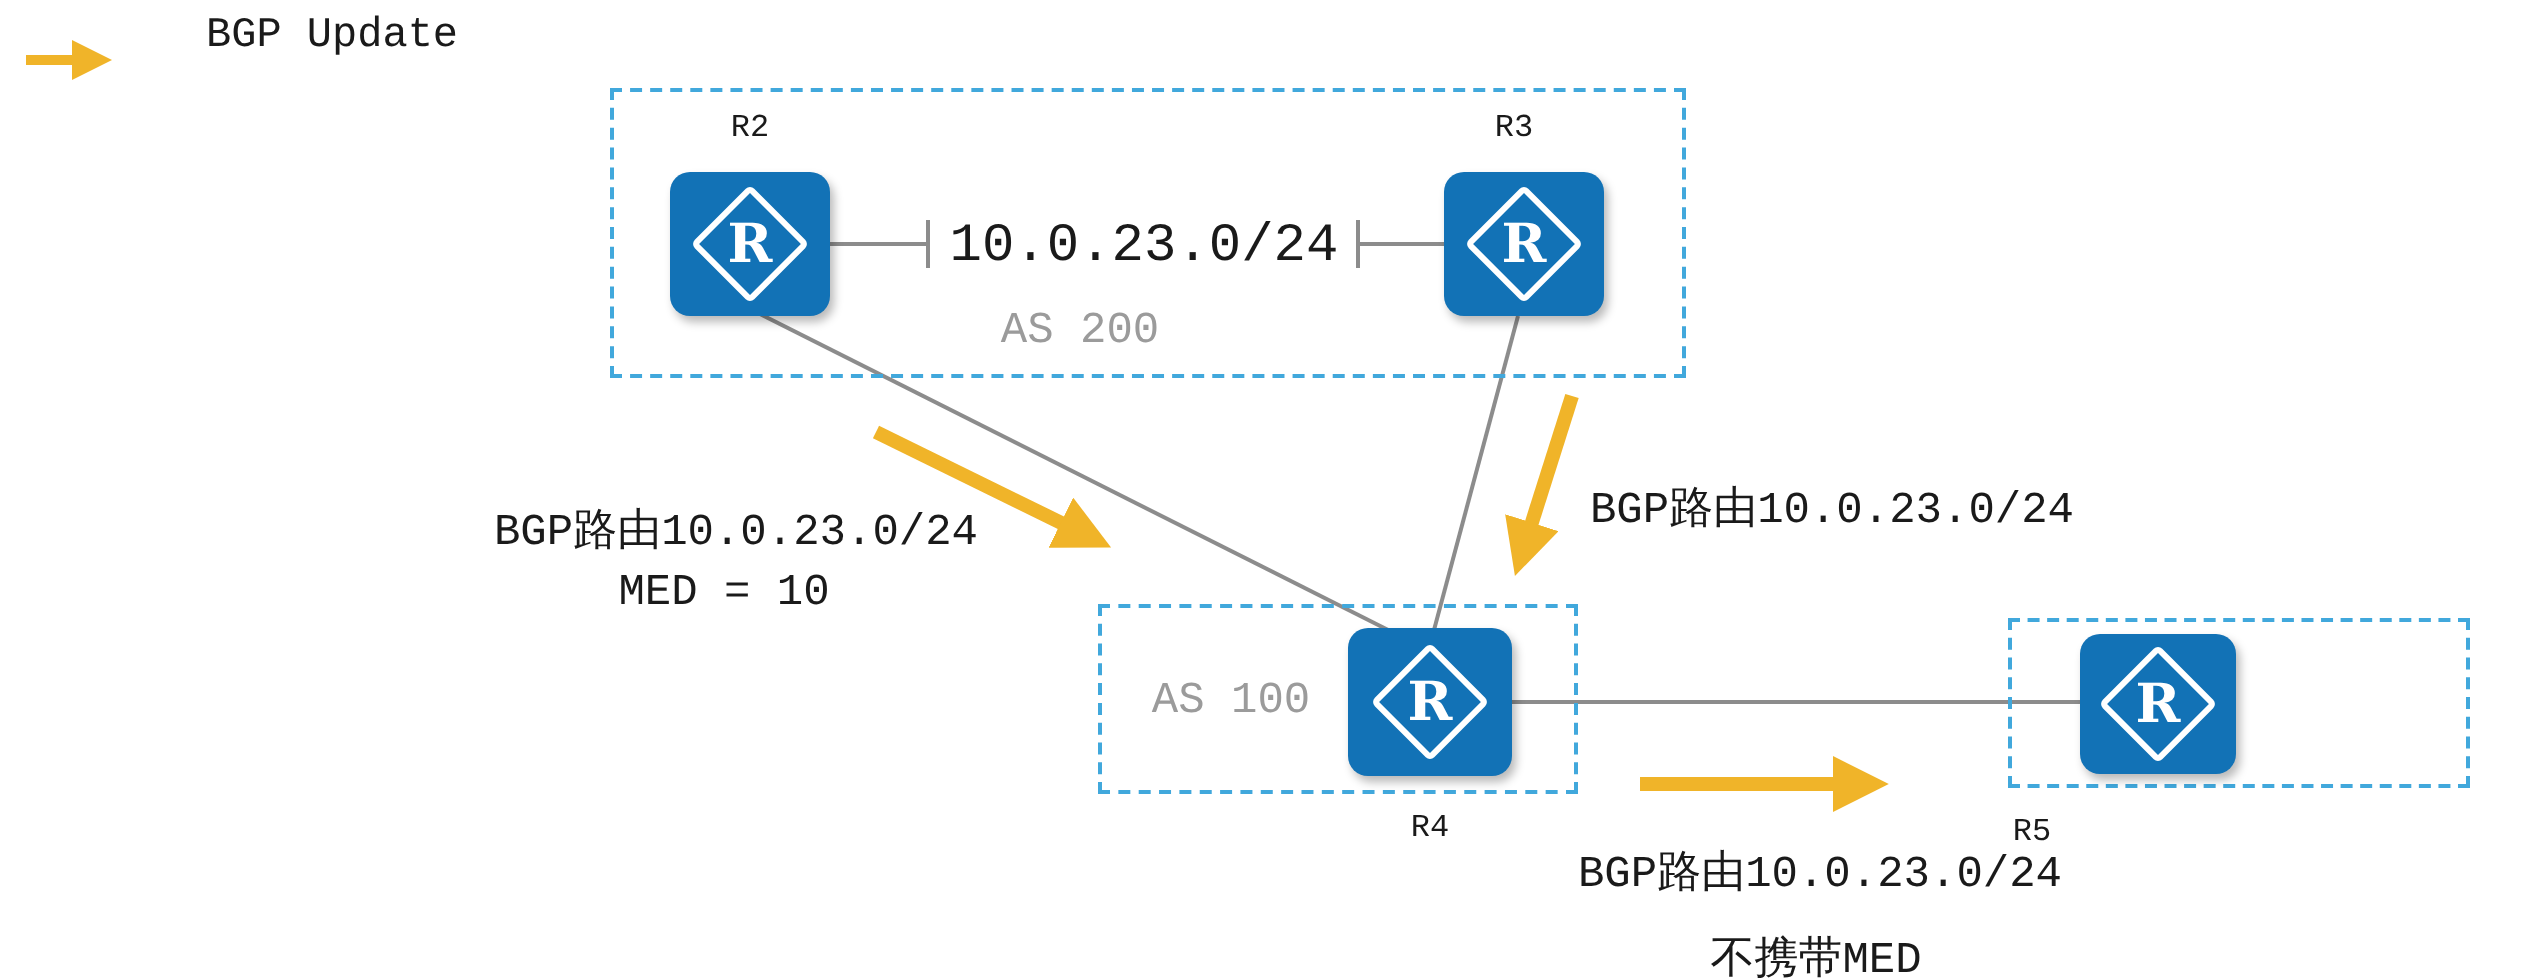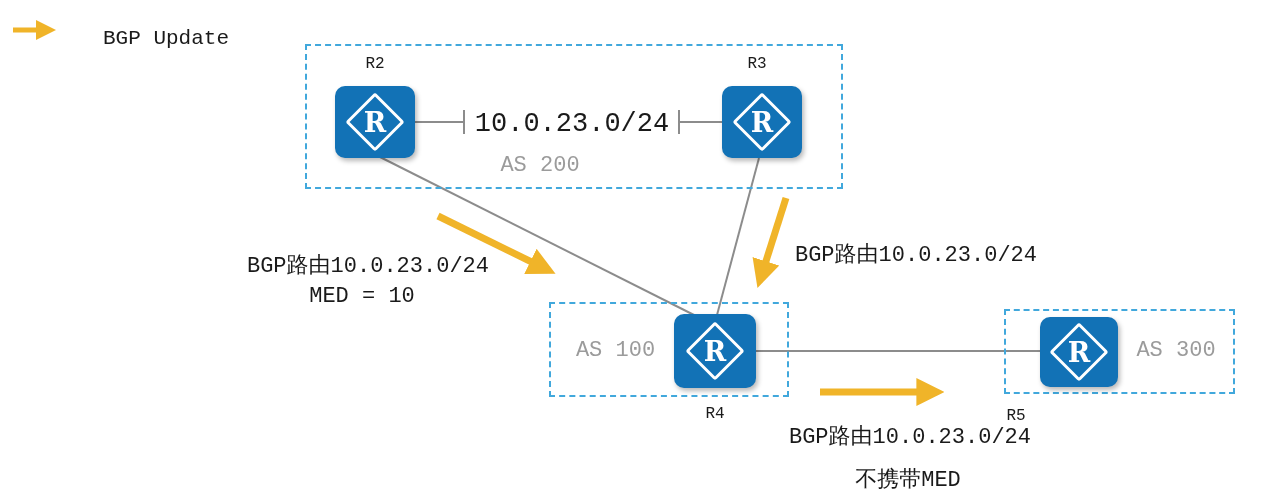--- a/index.html
+++ b/index.html
@@ -71,21 +71,21 @@
       <line x1="756" y1="351" x2="1041" y2="351"></line>
     </g>
     <g style="stroke:var(--arrow-yellow,#F0B429)" fill="none" stroke-width="7">
       <line stroke-width="5" marker-end="url(#ah)" x1="13" y1="30" x2="50" y2="30"></line>
       <line marker-end="url(#ah)" x1="438" y1="216" x2="548" y2="270"></line>
       <line marker-end="url(#ah)" x1="786" y1="198" x2="760" y2="280"></line>
       <line marker-end="url(#ah)" x1="820" y1="392" x2="936" y2="392"></line>
     </g>
   </svg>
 
-  <div class="lbl legendlbl" style="left:103px;top:27px;text-align:left;">BGP Update</div>
+  <div class="lbl legendlbl" style="left:103px;top:7px;text-align:left;">BGP Update</div>
 
   <div class="asbox" style="left:305px;top:44px;width:538px;height:145px;"></div>
   <div class="lbl name" style="left:335px;top:55px;width:80px;">R2</div>
   <div class="lbl name" style="left:717px;top:55px;width:80px;">R3</div>
   <div class="lbl linklbl" style="left:466px;top:109px;width:212px;">10.0.23.0/24</div>
   <div class="lbl gray" style="left:470px;top:153px;width:140px;text-align:center;">AS 200</div>
 
   <div class="router" style="left:335px;top:86px;width:80px;height:72px;">
     <div class="diamond"></div>
     <span class="glyph">R</span>
@@ -101,21 +101,20 @@
     <div class="diamond"></div>
     <span class="glyph">R</span>
   </div>
   <div class="lbl name" style="left:674px;top:405px;width:82px;">R4</div>
 
   <div class="asbox" style="left:1004px;top:309px;width:231px;height:85px;"></div>
   <div class="router" style="left:1040px;top:317px;width:78px;height:70px;">
     <div class="diamond"></div>
     <span class="glyph">R</span>
   </div>
-  <div class="lbl gray" style="left:1120px;top:338px;width:112px;">AS 300</div>
   <div class="lbl name" style="left:976px;top:407px;width:80px;">R5</div>
 
   <div class="lbl upd" style="left:218px;top:250px;width:300px;">BGP路由10.0.23.0/24</div>
   <div class="lbl upd" style="left:262px;top:284px;width:200px;">MED = 10</div>
 
   <div class="lbl upd" style="left:766px;top:239px;width:300px;">BGP路由10.0.23.0/24</div>
 
   <div class="lbl upd" style="left:760px;top:421px;width:300px;">BGP路由10.0.23.0/24</div>
   <div class="lbl upd" style="left:808px;top:464px;width:200px;">不携带MED</div>
 

